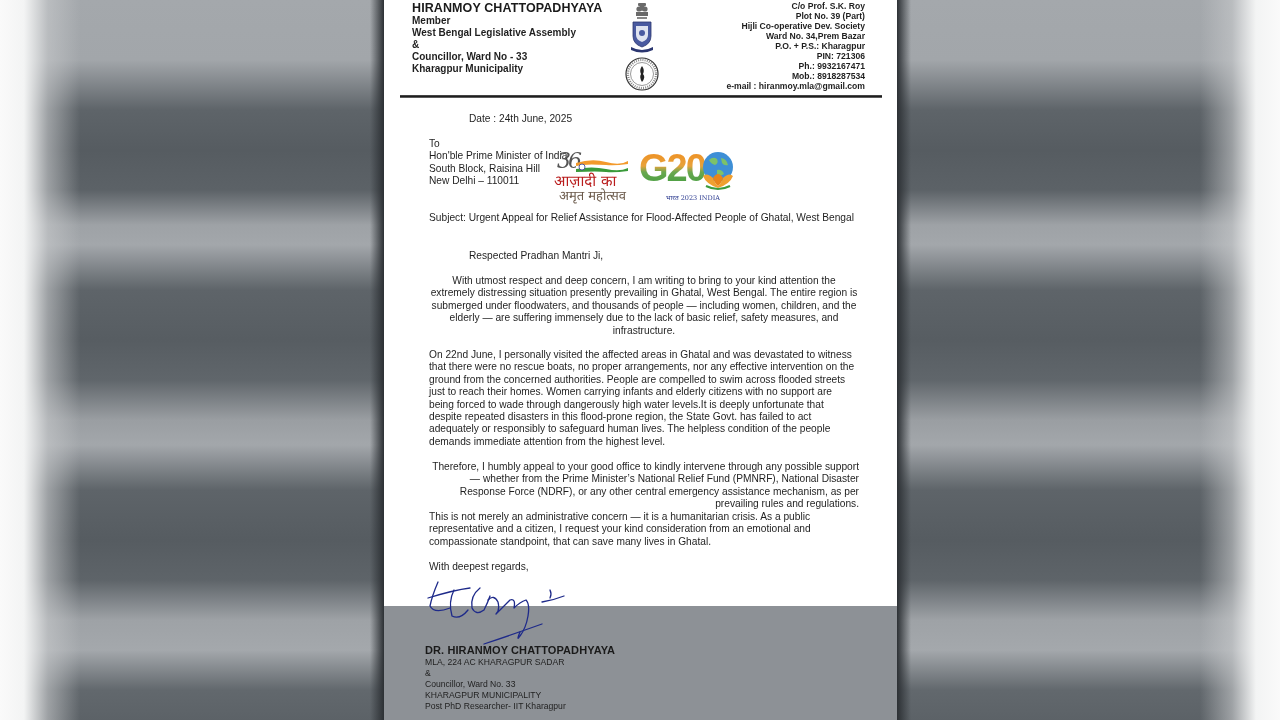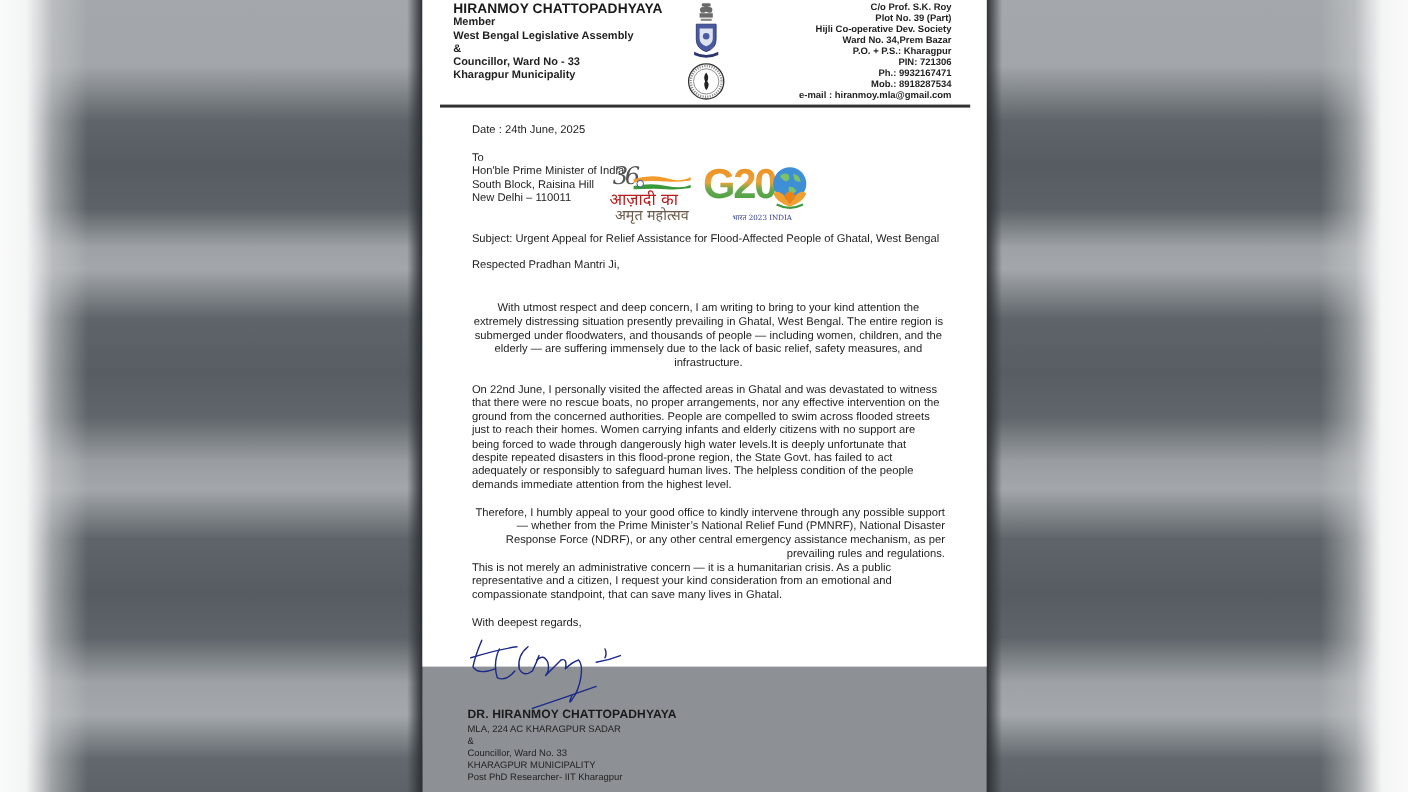--- a/index.html
+++ b/index.html
@@ -52,24 +52,24 @@
   .lh-right { position: absolute; right: 32px; top: 1px; text-align: right; }
   .lh-right .lh-line { font-size: 8.6px; line-height: 10px; }
   .emblems { position: absolute; left: 238px; top: 0px; width: 40px; height: 92px; }
   .header-rule {
     position: absolute; left: 16px; top: 95px; width: 482px; height: 3px;
     background: linear-gradient(180deg, #555 0%, #1e1e1e 50%, #777 100%);
   }
 
   
   .body-text { position: absolute; left: 45px; width: 430px; font-size: 10.2px; line-height: 12.4px; color:#1f1f1f; }
-  .date { top: 113px; }
+  .date { top: 113px; margin-left: 40px; }
   .addr { top: 138px; }
   .subject { top: 212px; }
-  .salutation { top: 236px; }
+  .salutation { top: 250px; margin-left: 40px; }
   .para1 { top: 275px; text-align: center; }
   .para2 { top: 349px; }
   .para3 { top: 461px; text-align: right; }
   .para4 { top: 511px; }
   .closing { top: 561px; }
   .addr div, .sig div { white-space: nowrap; }
 
   
   .logos { position: absolute; left: 170px; top: 148px; width: 200px; height: 60px; }
   .aka-75 { position: absolute; left: 3px; top: 0px; font-size: 22px; font-family: "DejaVu Serif", serif; color:#555; font-style: italic; letter-spacing:-3px; }

